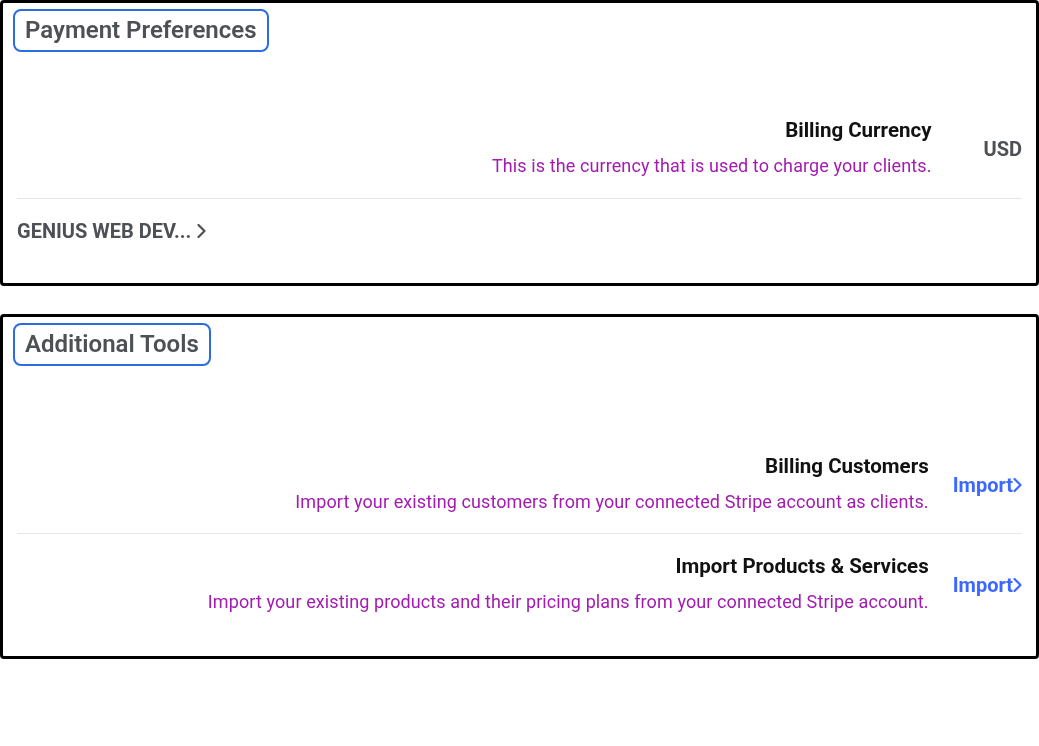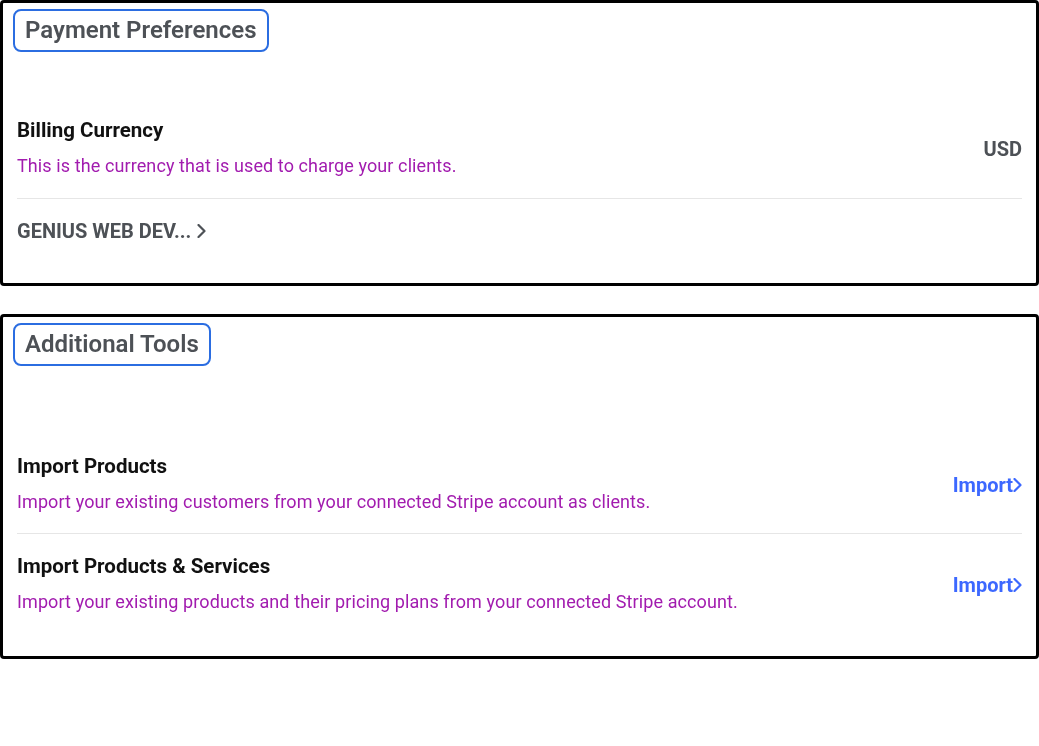--- a/index.html
+++ b/index.html
@@ -47,20 +47,21 @@
     }
     .rows {
       margin-top: 46px;
     }
     .rows.tools {
       margin-top: 68px;
     }
     .row-left {
       flex: 1;
       min-width: 0;
+      text-align: right;
     }
     .row-title {
       font-size: 20.5px;
       font-weight: 700;
       color: #111;
       margin-bottom: 8px;
       line-height: 1.25;
     }
     .row-desc {
       font-size: 18px;
@@ -142,21 +143,21 @@
   </div>
 </div>
 
 <div class="panel">
   <span class="panel-title">Additional Tools</span>
 
   <div class="rows tools">
 
     <div class="row">
       <div class="row-left">
-        <div class="row-title">Import Products</div>
+        <div class="row-title">Billing Customers</div>
         <div class="row-desc">Import your existing customers from your connected Stripe account as clients.</div>
       </div>
       <div class="row-right value-action">
         <span>Import</span>
         <span class="chev">
           <svg viewBox="0 0 8 14" fill="none">
               <path d="M1 1 L7 7 L1 13" stroke="#3c68ff" stroke-width="2.2" stroke-linecap="round" stroke-linejoin="round"></path>
             </svg>
         </span>
       </div>

